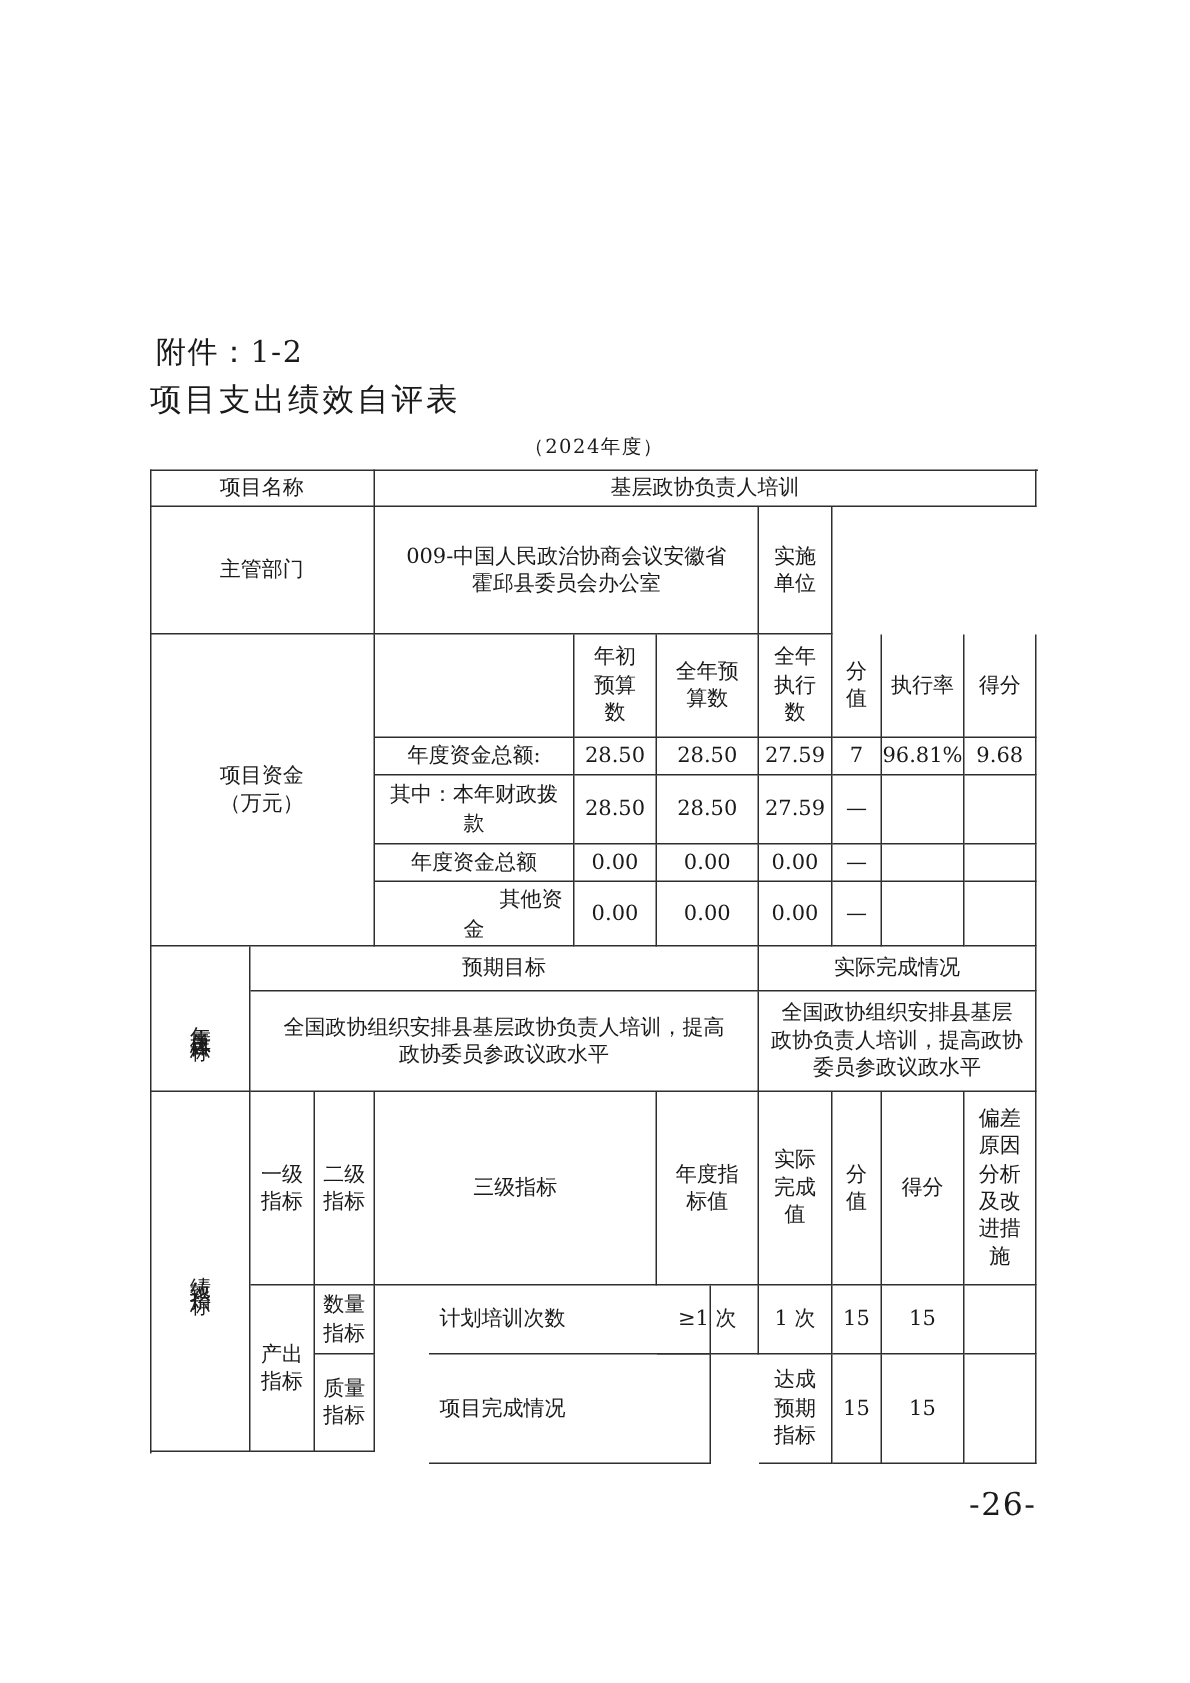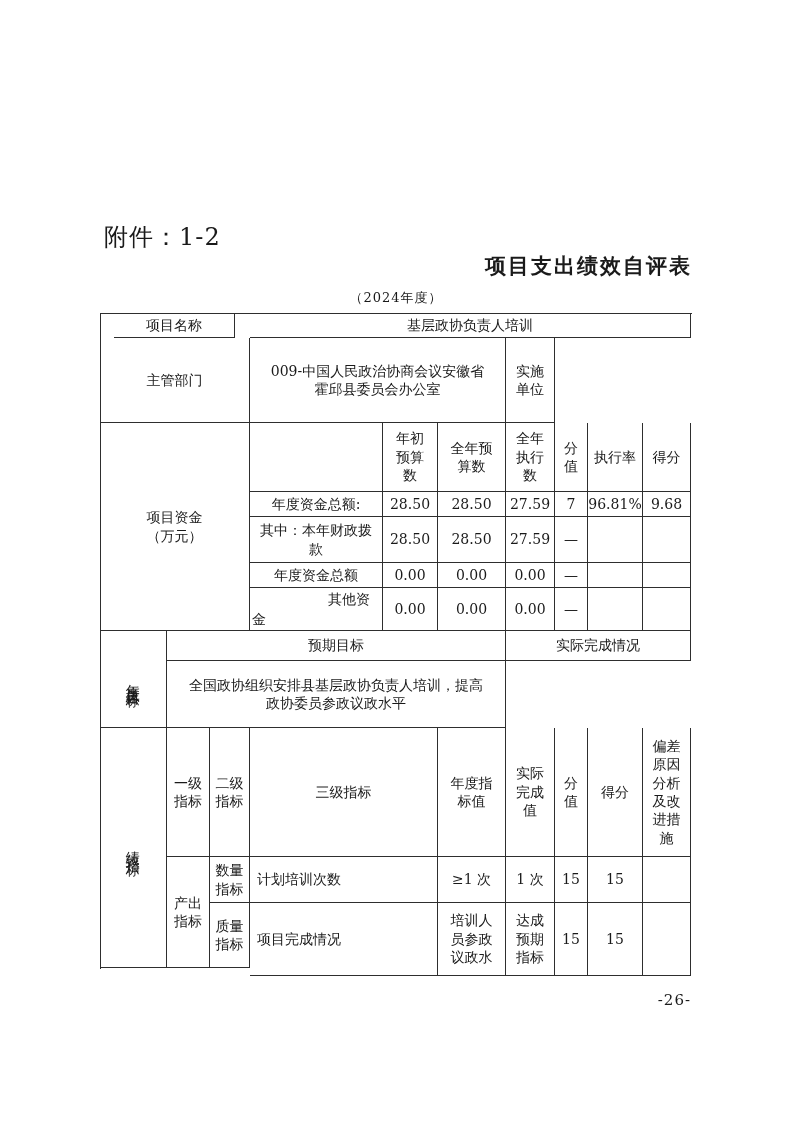--- a/index.html
+++ b/index.html
@@ -5,62 +5,62 @@
   :root { --bc:#2e2e2e; --tc:#1a1a1a; }
   * { margin:0; padding:0; }
   body {
     width:793px; height:1122px; position:relative;
     background:#ffffff; overflow:hidden;
     font-family:"DejaVu Serif","Liberation Serif",serif;
     color:var(--tc);
   }
   .attachment {
     position:absolute; left:104px; top:221px;
-    font-size:24px; letter-spacing:1px;
+    font-size:20px; letter-spacing:1px;
   }
   .doc-title {
     position:absolute; left:100px; top:252px; width:592px;
-    text-align:right; font-size:21px; font-weight:700; letter-spacing:2px;
+    text-align:left; font-size:21px; font-weight:400; letter-spacing:2px;
     font-family:"DejaVu Sans","Liberation Sans",sans-serif;
   }
   .doc-subtitle {
     position:absolute; left:100px; top:289px; width:592px;
     text-align:center; font-size:13px; letter-spacing:1px;
   }
   .pagenum {
-    position:absolute; top:991px; right:102px; font-size:15px; letter-spacing:1px;
+    position:absolute; top:991px; right:102px; font-size:21px; letter-spacing:1px;
   }
   .tbl { position:absolute; left:100px; top:313px; width:593px; height:665px; }
   .tline { position:absolute; left:0; top:0; width:592px; height:1px; background:var(--bc); }
   .lline { position:absolute; left:0; top:0; width:1px; height:656px; background:var(--bc); }
   .cell {
     position:absolute; box-sizing:border-box;
     border-right:1px solid var(--bc); border-bottom:1px solid var(--bc);
     display:flex; align-items:center; justify-content:center;
     text-align:center; white-space:pre-line;
     font-size:14px; line-height:1.32; overflow:hidden;
   }
-  .left { justify-content:flex-start; text-align:left; padding-left:7px; }
-  .blk { display:block; text-align:left; padding:3px 2px 0 2px; line-height:1.4;font-family:Liberation Mono, monospace; }
+  .left { justify-content:flex-start; text-align:left; padding-left:7px;margin-left:36px; }
+  .blk { display:block; text-align:center; padding:3px 2px 0 2px; line-height:1.4; }
   .indent1 { text-indent:76px; }
   .vert { writing-mode:vertical-rl; letter-spacing:4px; }
   .vgoal { height:80px; text-align:center; letter-spacing:2px; }
 </style>
 </head>
 <body>
 
 <div class="attachment">附件：1-2</div>
 <div class="doc-title">项目支出绩效自评表</div>
 <div class="doc-subtitle">（2024年度）</div>
 
 <div class="tbl">
   <div class="tline"></div>
   <div class="lline"></div>
 
-  <div class="cell" style="left:14px;top:0;width:121px;height:25px">项目名称</div>
+  <div class="cell" style="left:0;top:0;width:150px;height:25px">项目名称</div>
   <div class="cell" style="left:150px;top:0;width:441px;height:25px">基层政协负责人培训</div>
 
   <div class="cell" style="left:0;top:25px;width:150px;height:85px">主管部门</div>
   <div class="cell" style="left:150px;top:25px;width:256px;height:85px">009-中国人民政治协商会议安徽省
 霍邱县委员会办公室</div>
   <div class="cell" style="left:406px;top:25px;width:49px;height:85px">实施
 单位</div>
 
   <div class="cell" style="left:0;top:110px;width:150px;height:208px">项目资金
 （万元）</div>
@@ -110,20 +110,23 @@
   <div class="cell" style="left:406px;top:275px;width:49px;height:43px">0.00</div>
   <div class="cell" style="left:455px;top:275px;width:33px;height:43px">—</div>
   <div class="cell" style="left:488px;top:275px;width:55px;height:43px"></div>
   <div class="cell" style="left:543px;top:275px;width:48px;height:43px"></div>
 
   <div class="cell" style="left:0;top:318px;width:67px;height:97px"><span class="vert vgoal">年度总体目标</span></div>
   <div class="cell" style="left:406px;top:318px;width:185px;height:30px">实际完成情况</div>
   <div class="cell" style="left:67px;top:318px;width:339px;height:30px">预期目标</div>
   <div class="cell" style="left:67px;top:348px;width:339px;height:67px">全国政协组织安排县基层政协负责人培训，提高
 政协委员参政议政水平</div>
+  <div class="cell" style="left:406px;top:348px;width:185px;height:67px">全国政协组织安排县基层
+政协负责人培训，提高政协
+委员参政议政水平</div>
 
   <div class="cell" style="left:0;top:415px;width:67px;height:240px"><span class="vert">绩效指标</span></div>
   <div class="cell" style="left:67px;top:415px;width:43px;height:129px">一级
 指标</div>
   <div class="cell" style="left:110px;top:415px;width:40px;height:129px">二级
 指标</div>
   <div class="cell" style="left:150px;top:415px;width:188px;height:129px">三级指标</div>
   <div class="cell" style="left:338px;top:415px;width:68px;height:129px">年度指
 标值</div>
   <div class="cell" style="left:406px;top:415px;width:49px;height:129px">实际
@@ -147,23 +150,20 @@
   <div class="cell left" style="left:150px;top:544px;width:188px;height:46px">计划培训次数</div>
   <div class="cell" style="left:338px;top:544px;width:68px;height:46px">≥1 次</div>
   <div class="cell" style="left:406px;top:544px;width:49px;height:46px">1 次</div>
   <div class="cell" style="left:455px;top:544px;width:33px;height:46px">15</div>
   <div class="cell" style="left:488px;top:544px;width:55px;height:46px">15</div>
   <div class="cell" style="left:543px;top:544px;width:48px;height:46px"></div>
 
   <div class="cell" style="left:110px;top:590px;width:40px;height:65px">质量
 指标</div>
   <div class="cell left" style="left:150px;top:590px;width:188px;height:73px">项目完成情况</div>
-  <div class="cell" style="left:338px;top:590px;width:68px;height:73px">培训人
-员参政
-议政水</div>
   <div class="cell" style="left:406px;top:590px;width:49px;height:73px">达成
 预期
 指标</div>
   <div class="cell" style="left:455px;top:590px;width:33px;height:73px">15</div>
   <div class="cell" style="left:488px;top:590px;width:55px;height:73px">15</div>
   <div class="cell" style="left:543px;top:590px;width:48px;height:73px"></div>
 </div>
 
 <div class="pagenum">-26-</div>
 

